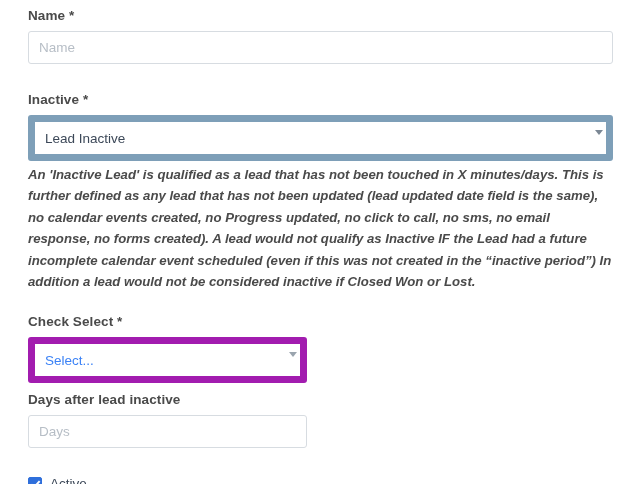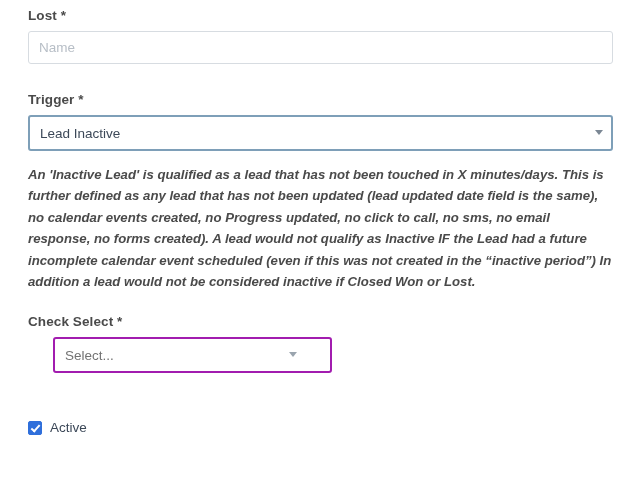--- a/index.html
+++ b/index.html
@@ -53,35 +53,34 @@
     position: relative;
     box-sizing: border-box;
     width: 100%;
     height: 33px;
   }
   .select-wrap.short { width: 279px; }
   .select-box {
     box-sizing: border-box;
     width: 100%;
     height: 33px;
-    border: 2px solid #a21caf;
+    border: 7px solid #a21caf;
     border-radius: 3px;
     background: #fff;
     display: flex;
     align-items: center;
     padding: 16px 10px;
     font-size: 13.5px;
     color: #3c4858;
   }
   .select-box.active {
     border-color: #7e9fb8;
   }
   .select-box.placeholder-text {
-    color: #737373;
-    margin-left: 25px;
+    color: #3b82f6;
   }
   .caret {
     position: absolute;
     right: 10px;
     top: 50%;
     margin-top: -2px;
     width: 0;
     height: 0;
     border-left: 4px solid transparent;
     border-right: 4px solid transparent;
@@ -131,48 +130,52 @@
     color: #3c4858;
     margin-left: 8px;
   }
 </style>
 </head>
 <body>
 
 <div class="form">
 
   <div>
-    <div class="field-label">Lost *</div>
+    <div class="field-label">Name *</div>
     <input class="text-input" type="text" placeholder="Name" style="">
   </div>
 
   <div class="gap-lg"></div>
 
   <div>
-    <div class="field-label">Trigger *</div>
+    <div class="field-label">Inactive *</div>
     <div class="select-wrap">
       <div class="select-box active">Lead Inactive</div>
       <span class="caret"></span>
     </div>
   </div>
 
   <p class="help-text">An 'Inactive Lead' is qualified as a lead that has not been touched in X minutes/days. This is further defined as any lead that has not been updated (lead updated date field is the same), no calendar events created, no Progress updated, no click to call, no sms, no email response, no forms created). A lead would not qualify as Inactive IF the Lead had a future incomplete calendar event scheduled (even if this was not created in the “inactive period”) In addition a lead would not be considered inactive if Closed Won or Lost.</p>
 
   <div class="gap-md"></div>
 
   <div>
     <div class="field-label">Check Select *</div>
     <div class="select-wrap short">
       <div class="select-box placeholder-text">Select...</div>
       <span class="caret light"></span>
     </div>
   </div>
 
   <div class="gap-md"></div>
 
+  <div>
+    <div class="field-label">Days after lead inactive</div>
+    <input class="text-input input-short" type="text" placeholder="Days" style="">
+  </div>
 
   <div class="gap-md"></div>
 
   <div class="checkbox-row">
     <span class="checkbox"></span>
     <span class="checkbox-label">Active</span>
   </div>
 
 </div>
 

